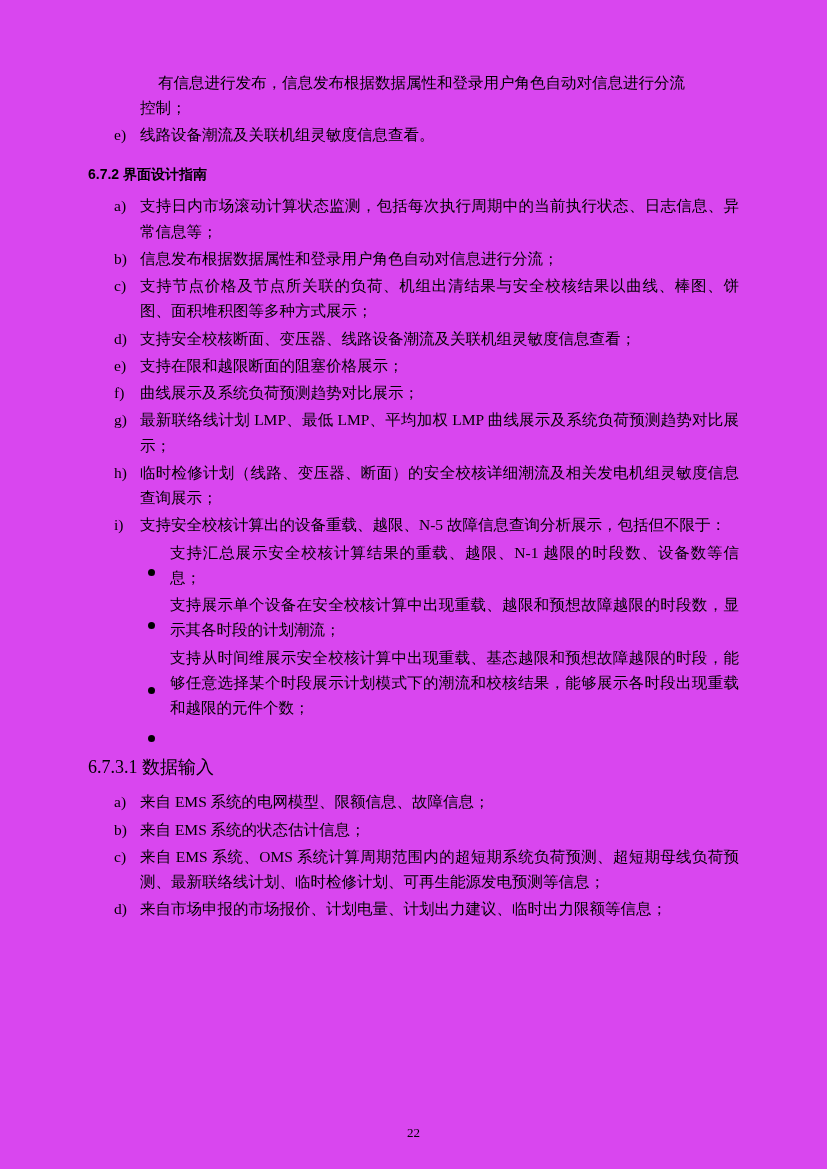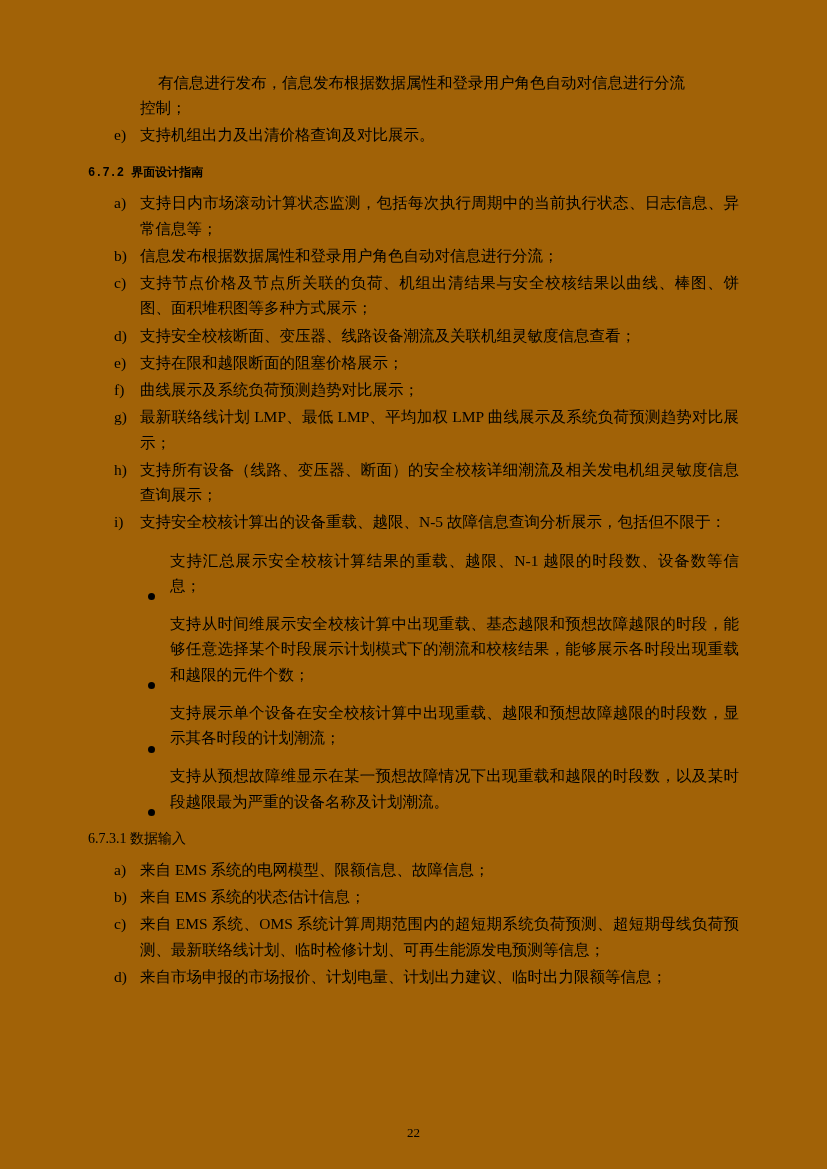--- a/index.html
+++ b/index.html
@@ -3,21 +3,21 @@
 <meta charset="utf-8">
 <style>
   html, body {
     margin: 0;
     padding: 0;
     background: #e9e9e9;
   }
   .page {
     width: 827px;
     height: 1169px;
-    background: #a16207;
+    background: #d946ef;
     margin: 0 auto;
     position: relative;
     box-sizing: border-box;
     padding: 70px 88px 40px 88px;
     font-family: "Liberation Serif", "DejaVu Serif", serif;
     color: #000000;
   }
   .content {
     width: 100%;
   }
@@ -55,22 +55,22 @@
   }
   .li .txt {
     flex: 1;
     text-align: justify;
   }
   
   .bli {
     display: flex;
     font-size: 15.5px;
     line-height: 1.63;
-    margin-top: 13px;
-    align-items: flex-end;
+    margin-top: 2px;
+    align-items: center;
   }
   .bli .bmarker {
     width: 82px;
     flex: 0 0 82px;
     box-sizing: border-box;
     padding-left: 60px;
     font-size: 11px;
     line-height: 1.63;
   }
   .bli .btxt {
@@ -80,29 +80,29 @@
   .bullet-dot {
     display: inline-block;
     width: 7px;
     height: 7px;
     border-radius: 50%;
     background: #000;
     position: relative;
     top: 8px;
   }
   h2.heading {
-    font-size: 12px;
+    font-size: 14px;
     font-weight: bold;
-    font-family: Liberation Mono, monospace;
+    font-family: Liberation Sans, sans-serif;
     margin: 17px 0 8px 0;
     padding-left: 0px;
     line-height: 1.5;
   }
   h3.subheading {
-    font-size: 14px;
+    font-size: 18px;
     font-weight: normal;
     font-family: "Liberation Serif", serif;
     margin: 14px 0 8px 0;
     padding-left: 0px;
     line-height: 1.5;
   }
   .pagenum {
     position: absolute;
     bottom: 28px;
     left: 0;
@@ -119,21 +119,21 @@
   <div class="content">
 
     <div class="cont-para">
       <span class="first-line">有信息进行发布，信息发布根据数据属性和登录用户角色自动对信息进行分流</span>
       <span>控制；</span>
     </div>
 
     <div class="list">
       <div class="li">
         <span class="marker">e)</span>
-        <span class="txt">支持机组出力及出清价格查询及对比展示。</span>
+        <span class="txt">线路设备潮流及关联机组灵敏度信息查看。</span>
       </div>
     </div>
 
     <h2 class="heading">6.7.2  界面设计指南</h2>
 
     <div class="list">
       <div class="li">
         <span class="marker">a)</span>
         <span class="txt">支持日内市场滚动计算状态监测，包括每次执行周期中的当前执行状态、日志信息、异常信息等；</span>
       </div>
@@ -156,44 +156,43 @@
       <div class="li">
         <span class="marker">f)</span>
         <span class="txt">曲线展示及系统负荷预测趋势对比展示；</span>
       </div>
       <div class="li">
         <span class="marker">g)</span>
         <span class="txt">最新联络线计划 LMP、最低 LMP、平均加权 LMP 曲线展示及系统负荷预测趋势对比展示；</span>
       </div>
       <div class="li">
         <span class="marker">h)</span>
-        <span class="txt">支持所有设备（线路、变压器、断面）的安全校核详细潮流及相关发电机组灵敏度信息查询展示；</span>
+        <span class="txt">临时检修计划（线路、变压器、断面）的安全校核详细潮流及相关发电机组灵敏度信息查询展示；</span>
       </div>
       <div class="li">
         <span class="marker">i)</span>
         <span class="txt">支持安全校核计算出的设备重载、越限、N-5 故障信息查询分析展示，包括但不限于：</span>
       </div>
     </div>
 
     <div class="list">
       <div class="bli">
         <span class="bmarker"><span class="bullet-dot"></span></span>
         <span class="btxt">支持汇总展示安全校核计算结果的重载、越限、N-1 越限的时段数、设备数等信息；</span>
       </div>
       <div class="bli">
         <span class="bmarker"><span class="bullet-dot"></span></span>
+        <span class="btxt">支持展示单个设备在安全校核计算中出现重载、越限和预想故障越限的时段数，显示其各时段的计划潮流；</span>
+      </div>
+      <div class="bli">
+        <span class="bmarker"><span class="bullet-dot"></span></span>
         <span class="btxt">支持从时间维展示安全校核计算中出现重载、基态越限和预想故障越限的时段，能够任意选择某个时段展示计划模式下的潮流和校核结果，能够展示各时段出现重载和越限的元件个数；</span>
       </div>
       <div class="bli">
         <span class="bmarker"><span class="bullet-dot"></span></span>
-        <span class="btxt">支持展示单个设备在安全校核计算中出现重载、越限和预想故障越限的时段数，显示其各时段的计划潮流；</span>
-      </div>
-      <div class="bli">
-        <span class="bmarker"><span class="bullet-dot"></span></span>
-        <span class="btxt">支持从预想故障维显示在某一预想故障情况下出现重载和越限的时段数，以及某时段越限最为严重的设备名称及计划潮流。</span>
       </div>
     </div>
 
 
     <h3 class="subheading">6.7.3.1  数据输入</h3>
 
     <div class="list">
       <div class="li">
         <span class="marker">a)</span>
         <span class="txt">来自 EMS 系统的电网模型、限额信息、故障信息；</span>

